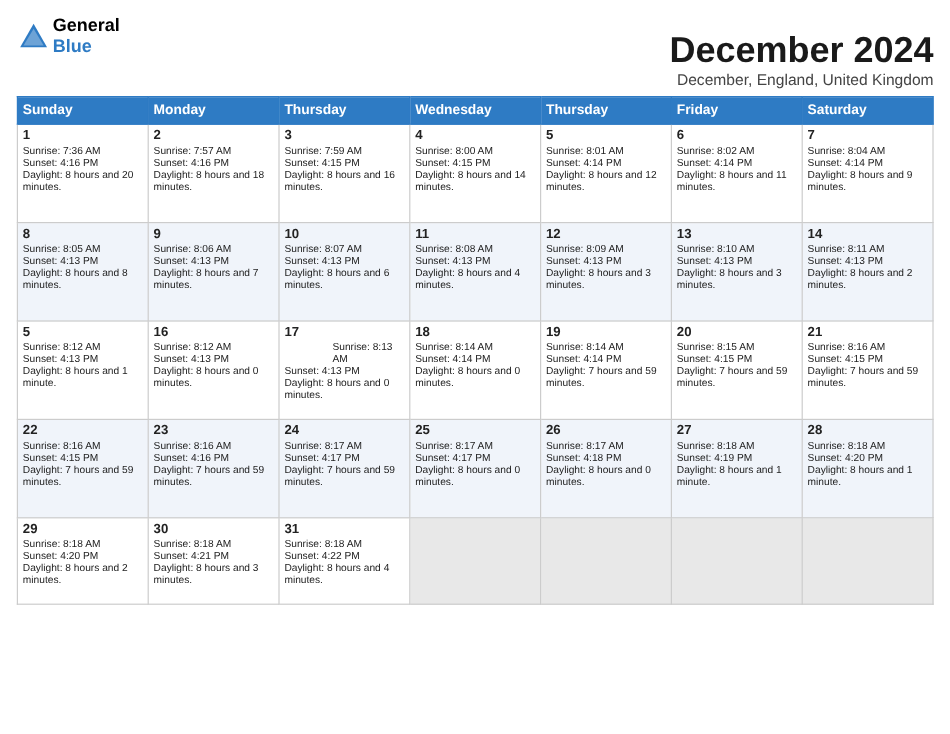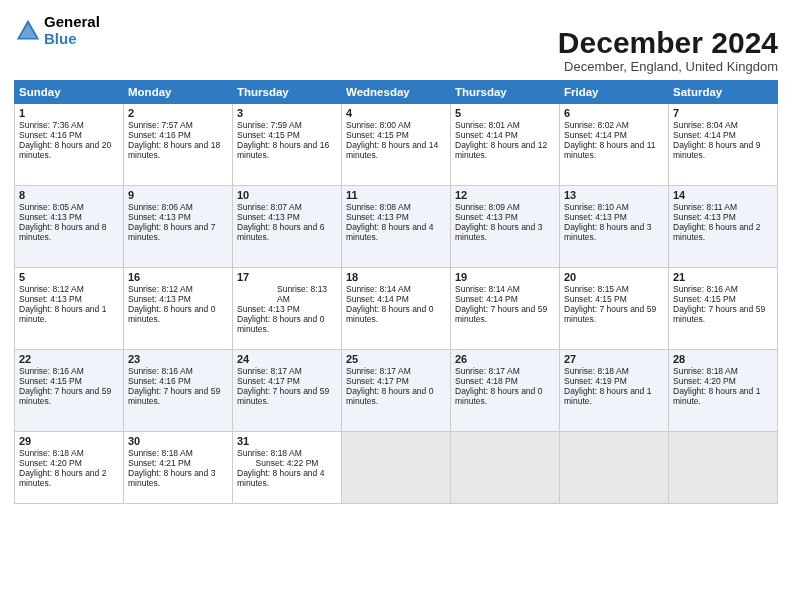--- a/index.html
+++ b/index.html
@@ -317,21 +317,21 @@
           </td>
           <td>
             <span class="day-num">30</span>
             <span style="display: block;">Sunrise: 8:18 AM</span>
             <span style="display: block;">Sunset: 4:21 PM</span>
             <span style="display: block;">Daylight: 8 hours and 3 minutes.</span>
           </td>
           <td>
             <span class="day-num">31</span>
             <span style="display: block;">Sunrise: 8:18 AM</span>
-            <span style="display: block; text-align: center;">Sunset: 4:22 PM</span>
+            <span style="display: block;">Sunset: 4:22 PM</span>
             <span style="display: block;">Daylight: 8 hours and 4 minutes.</span>
           </td>
           <td class="empty-cell"></td>
           <td class="empty-cell"></td>
           <td class="empty-cell"></td>
           <td class="empty-cell"></td>
         </tr>
       </tbody>
   </table>
 </div>

